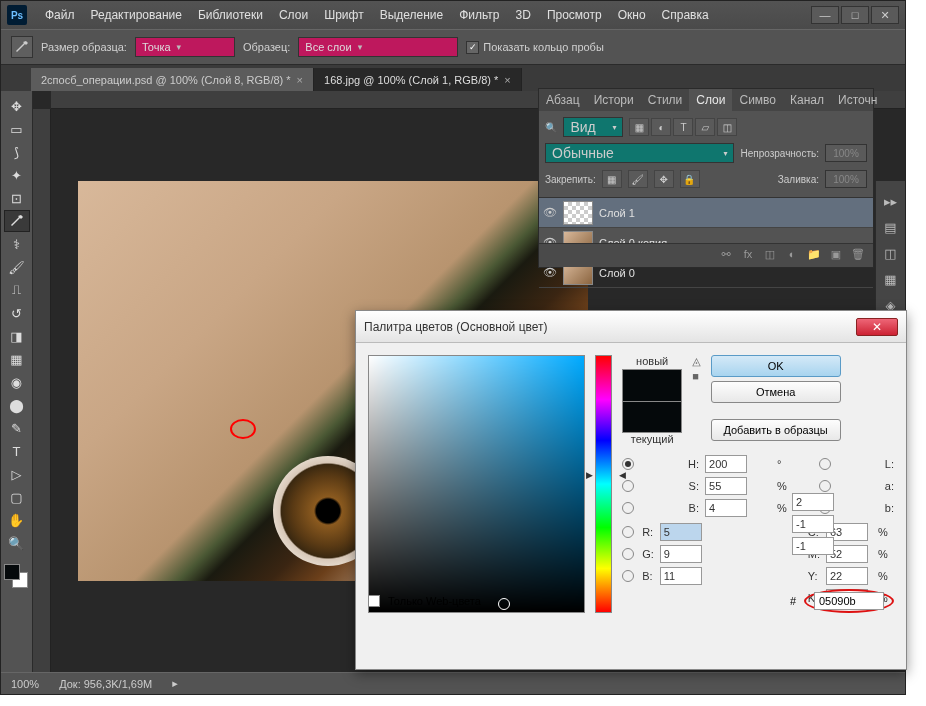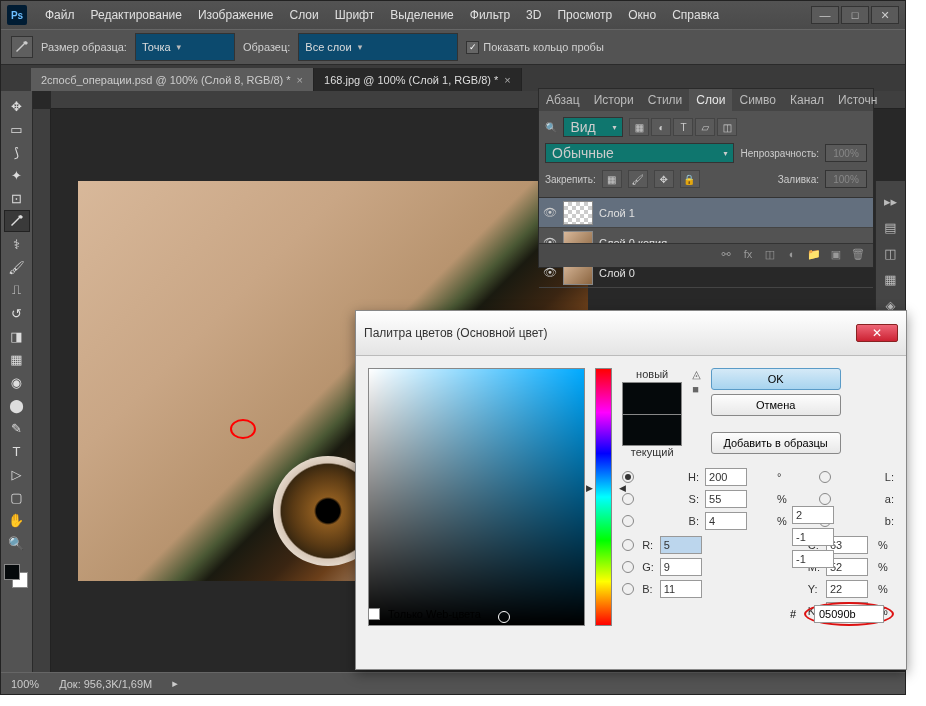--- a/index.html
+++ b/index.html
@@ -11,21 +11,21 @@
 .title-bar { height: 28px; background: linear-gradient(#535353,#4a4a4a); display: flex; align-items: center; padding: 0 6px; }
 .ps-logo { width: 20px; height: 20px; background: #001c33; color: #6dbfff; font-size: 10px; font-weight: bold; display: flex; align-items: center; justify-content: center; border-radius: 2px; margin-right: 10px; }
 .menu-item { color: #e0e0e0; font-size: 12px; padding: 0 8px; cursor: default; }
 .title-bar-right { margin-left: auto; display: flex; gap: 2px; }
 .win-btn { width: 28px; height: 18px; background: #5a5a5a; border: 1px solid #333; display: flex; align-items: center; justify-content: center; color: #ccc; font-size: 11px; }
 
 
 .options-bar { height: 36px; background: #535353; border-top: 1px solid #666; border-bottom: 1px solid #2a2a2a; display: flex; align-items: center; padding: 0 10px; gap: 8px; }
 .eyedropper-icon { width: 22px; height: 22px; background: #5f5f5f; border: 1px solid #333; display: flex; align-items: center; justify-content: center; }
 .opt-label { color: #d0d0d0; font-size: 11px; }
-.opt-select { height: 28px; background: #0c4a6e; border: 1px solid #333; color: #ddd; font-size: 11px; padding: 4px 6px; display: flex; align-items: center; gap: 6px; }
+.opt-select { height: 20px; background: #be185d; border: 1px solid #333; color: #ddd; font-size: 11px; padding: 4px 6px; display: flex; align-items: center; gap: 6px; }
 .opt-select::after { content: "▾"; font-size: 9px; color: #bbb; }
 .checkbox-row { display: flex; align-items: center; gap: 4px; }
 .checkbox { width: 13px; height: 13px; background: #666; border: 1px solid #333; display: flex; align-items: center; justify-content: center; font-size: 9px; color: #fff; }
 
 
 .doc-tabs { height: 26px; background: #3a3a3a; display: flex; align-items: flex-end; padding-left: 30px; }
 .doc-tab { height: 23px; padding: 0 10px; font-size: 11px; display: flex; align-items: center; gap: 6px; border-right: 1px solid #222; }
 .doc-tab.inactive { background: #5c5c5c; color: #ccc; }
 .doc-tab.active { background: #282828; color: #ddd; }
 .tab-close { font-size: 11px; color: #aaa; }
@@ -72,21 +72,21 @@
 .layer-name { color: #e0e0e0; font-size: 11px; }
 .panel-footer { position: absolute; bottom: 0; left: 0; right: 0; height: 24px; background: #4a4a4a; border-top: 1px solid #333; display: flex; align-items: center; justify-content: flex-end; gap: 4px; padding: 0 6px; }
 .pf-icon { width: 18px; height: 16px; color: #999; font-size: 11px; text-align: center; }
 
 
 .right-dock { position: absolute; right: 0; top: 90px; bottom: 22px; width: 30px; background: #454545; border-left: 1px solid #2a2a2a; padding-top: 6px; }
 .dock-icon { width: 24px; height: 24px; margin: 2px auto; display: flex; align-items: center; justify-content: center; color: #bbb; font-size: 13px; }
 
 
 .color-picker { position: absolute; top: 310px; left: 355px; width: 552px; height: 360px; background: #f0f0f0; border: 1px solid #888; z-index: 20; box-shadow: 0 4px 12px rgba(0,0,0,0.4); }
-.cp-titlebar { height: 45px; background: linear-gradient(#fff,#e4e4e4); border-bottom: 1px solid #bbb; display: flex; align-items: center; padding: 0 8px; }
+.cp-titlebar { height: 32px; background: linear-gradient(#fff,#e4e4e4); border-bottom: 1px solid #bbb; display: flex; align-items: center; padding: 0 8px; }
 .cp-title { font-size: 12px; color: #333; }
 .cp-close { margin-left: auto; width: 42px; height: 18px; background: linear-gradient(#e67,#c23); border: 1px solid #822; border-radius: 2px; color: #fff; font-size: 12px; display: flex; align-items: center; justify-content: center; }
 .cp-body { padding: 12px; display: flex; gap: 10px; position: relative; }
 .cp-field { width: 258px; height: 258px; position: relative; border: 1px solid #888; background: linear-gradient(to bottom, transparent 0%, #000 100%), linear-gradient(to right, #fff 0%, hsl(200,100%,50%) 100%); }
 .cp-marker { position: absolute; left: 135px; top: 248px; width: 12px; height: 12px; border: 1px solid #fff; border-radius: 50%; transform: translate(-50%,-50%); }
 .cp-hue { width: 20px; height: 258px; border: 1px solid #888; background: linear-gradient(to bottom,#f00 0%,#f0f 17%,#00f 33%,#0ff 50%,#0f0 67%,#ff0 83%,#f00 100%); position: relative; }
 .cp-hue-marker { position: absolute; left: -6px; top: 114px; width: 32px; height: 8px; }
 .cp-hue-marker::before { content: "▶"; position: absolute; left: -4px; font-size: 9px; color: #333; }
 .cp-hue-marker::after { content: "◀"; position: absolute; right: -4px; font-size: 9px; color: #333; }
 .cp-right { flex: 1; }
@@ -115,21 +115,21 @@
 </style>
 </head>
 <body>
 
 <div class="app-window">
 
   <div class="title-bar">
     <div class="ps-logo">Ps</div>
     <div class="menu-item">Файл</div>
     <div class="menu-item">Редактирование</div>
-    <div class="menu-item">Изображение</div>
+    <div class="menu-item">Библиотеки</div>
     <div class="menu-item">Слои</div>
     <div class="menu-item">Шрифт</div>
     <div class="menu-item">Выделение</div>
     <div class="menu-item">Фильтр</div>
     <div class="menu-item">3D</div>
     <div class="menu-item">Просмотр</div>
     <div class="menu-item">Окно</div>
     <div class="menu-item">Справка</div>
     <div class="title-bar-right">
       <div class="win-btn">—</div>

